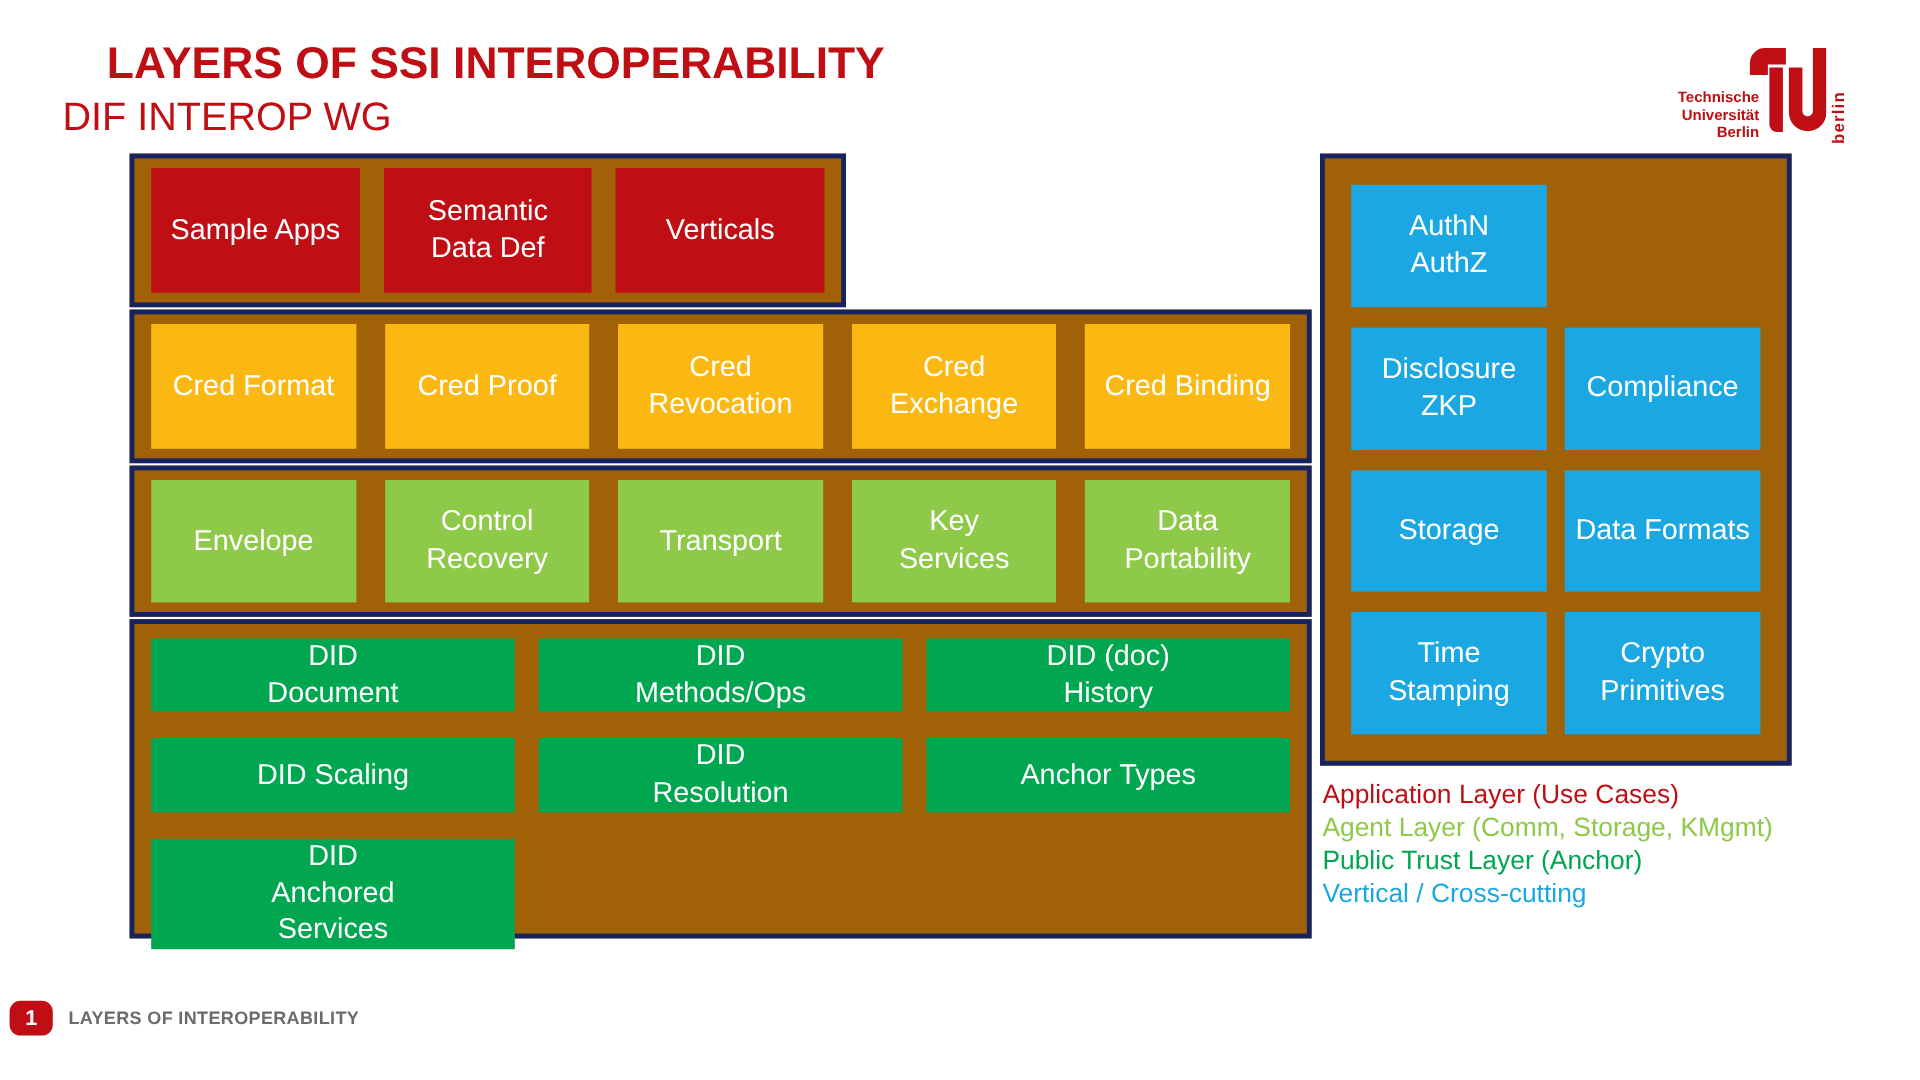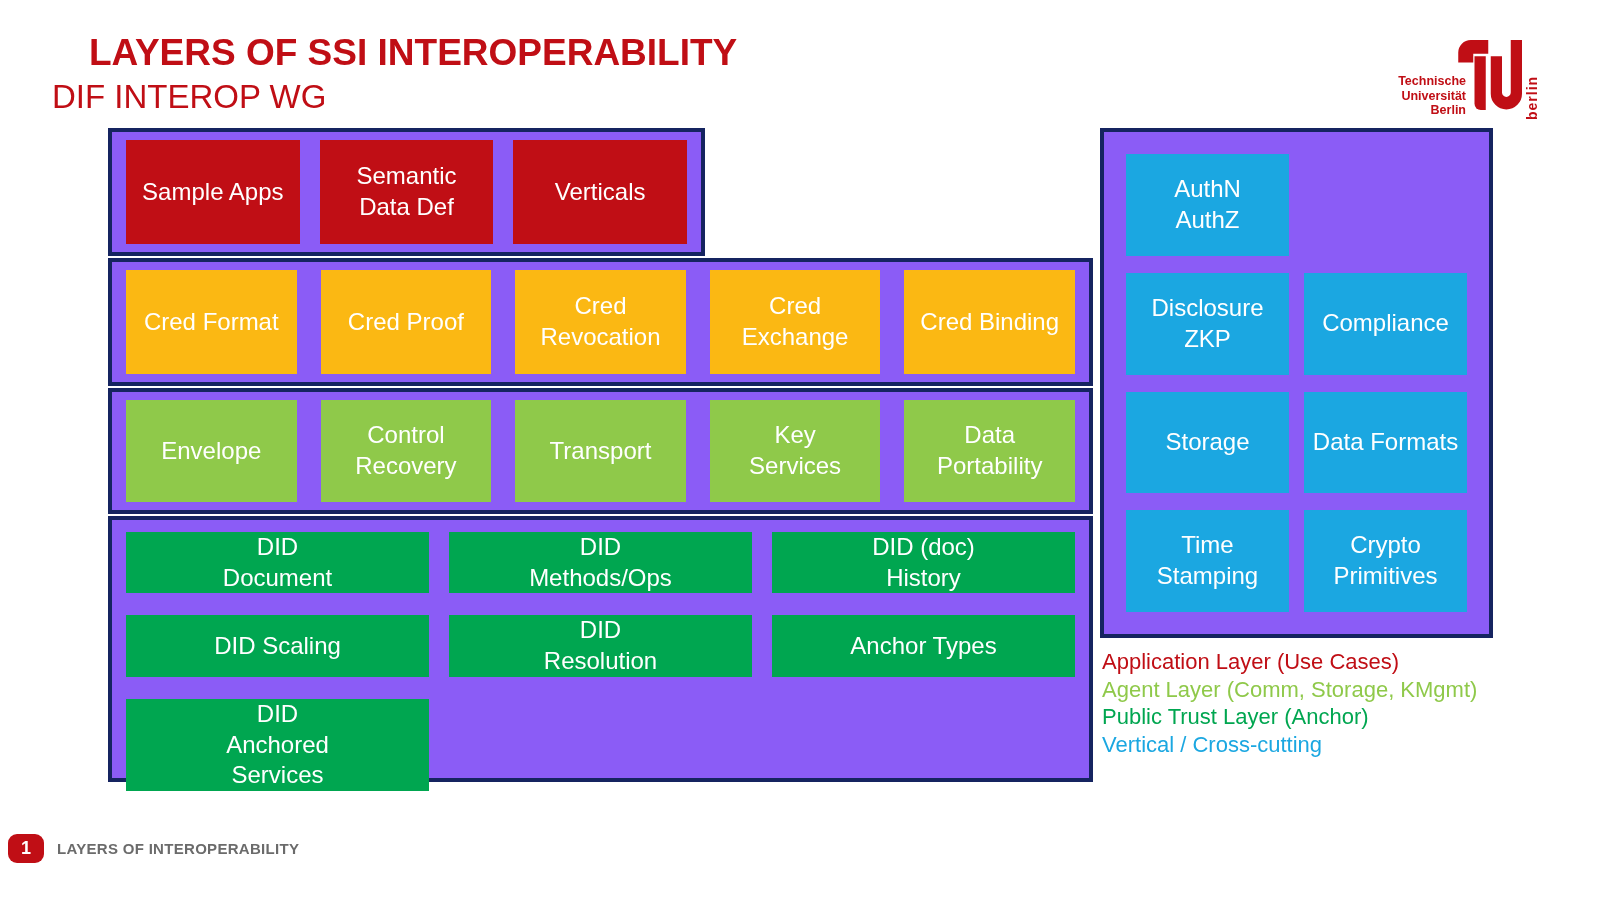--- a/index.html
+++ b/index.html
@@ -2,21 +2,21 @@
 <html style="--red: #C00E15; --yellow: #FBB813; --light-green: #8FC94A; --green: #00A650; --blue: #1BA7E1; --navy: #152460; --footer-gray: #6B6B6B;"><head>
 <meta charset="utf-8">
 <style>
   html,body{margin:0;padding:0;background:#fff;}
   .slide{position:relative;width:1600px;height:900px;background:#ffffff;overflow:hidden;
          font-family:"Liberation Sans",sans-serif;}
   .title{position:absolute;left:52px;top:32px;color:var(--red,#C00E15);
          font-size:37px;font-weight:bold;letter-spacing:0px;margin-left:37px;}
   .subtitle{position:absolute;left:52px;top:78px;color:var(--red,#C00E15);
          font-size:33px;font-weight:400;}
-  .container{position:absolute;border:4px solid var(--navy,#152460);box-sizing:border-box;background:#8b5cf6;}
+  .container{position:absolute;border:4px solid var(--navy,#152460);box-sizing:border-box;background:#a16207;}
   #c-app{left:108px;top:128px;width:597px;height:128px;}
   #c-cred{left:108px;top:258px;width:985px;height:128px;}
   #c-agent{left:108px;top:388px;width:985px;height:126px;}
   #c-trust{left:108px;top:516px;width:985px;height:266px;}
   #c-vert{left:1100px;top:128px;width:393px;height:510px;}
   .grid{display:grid;height:100%;box-sizing:border-box;}
   #g-app{grid-template-columns:repeat(3,1fr);gap:20px;padding:8px 14px;}
   #g-cred,#g-agent{grid-template-columns:repeat(5,1fr);gap:24px;padding:8px 14px;}
   #g-trust{grid-template-columns:repeat(3,1fr);grid-template-rows:1fr 1fr;
            column-gap:20px;row-gap:22px;padding:12px 14px 14px 14px;}

